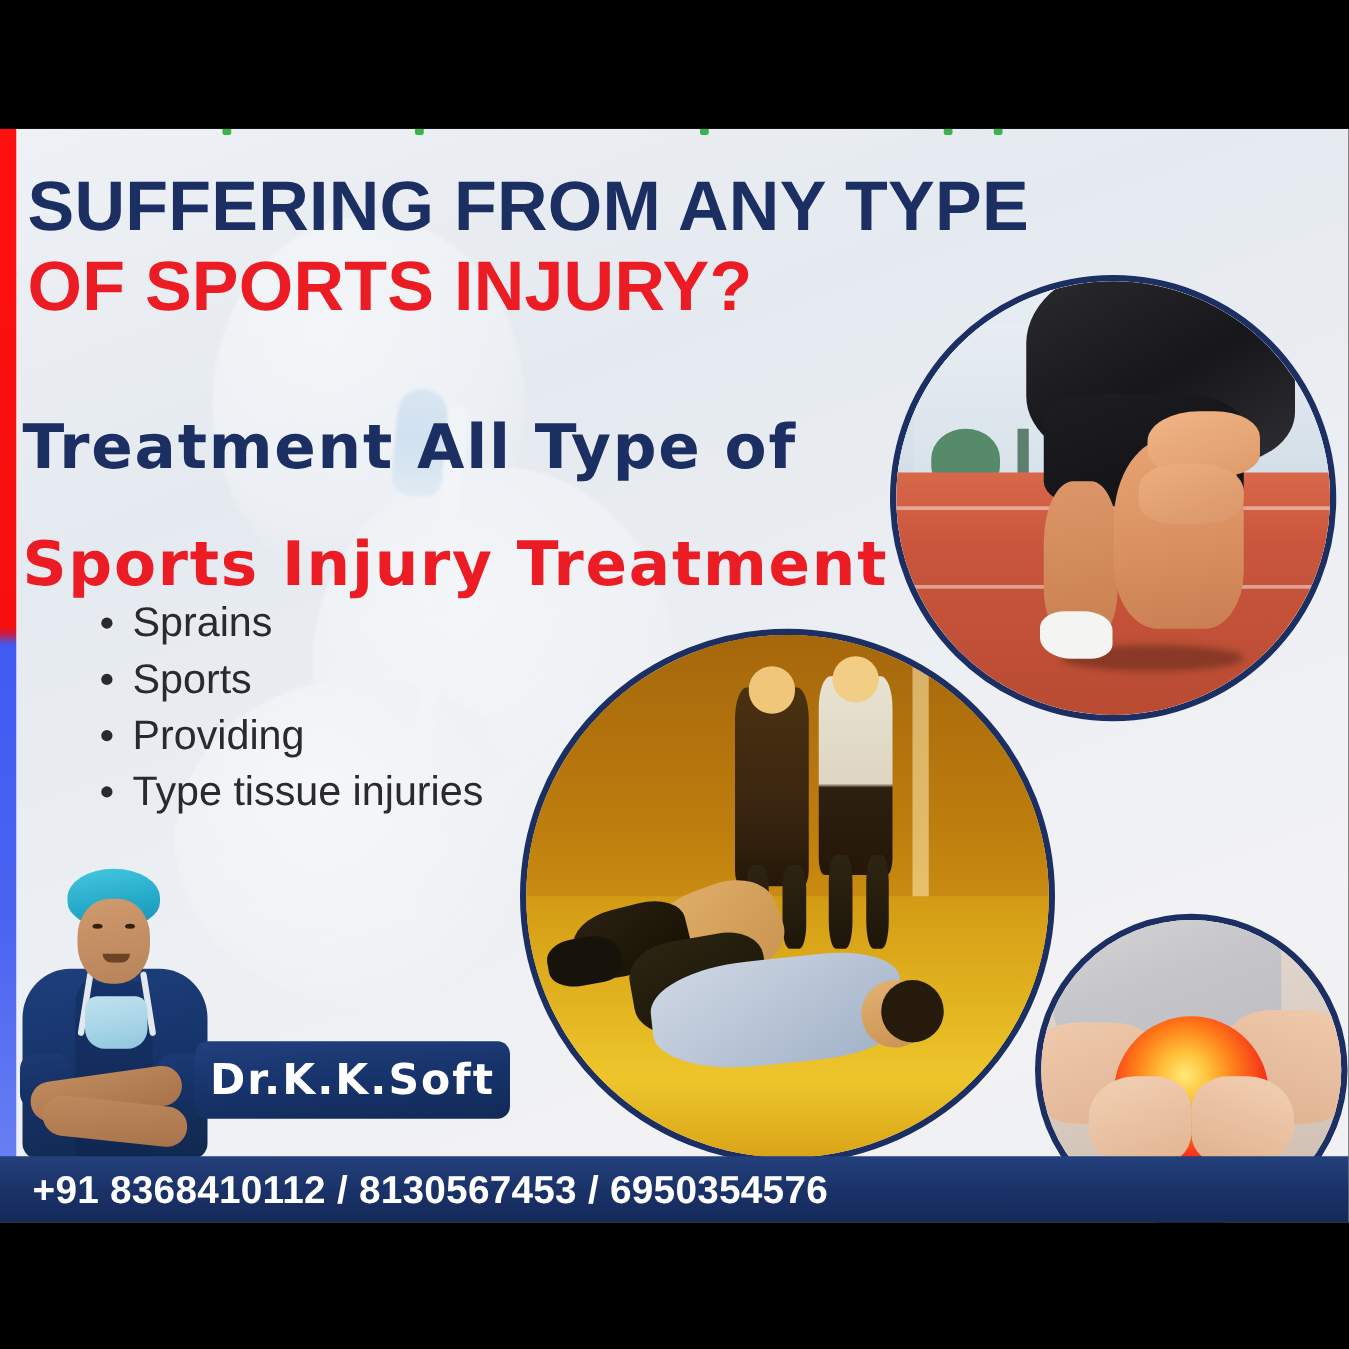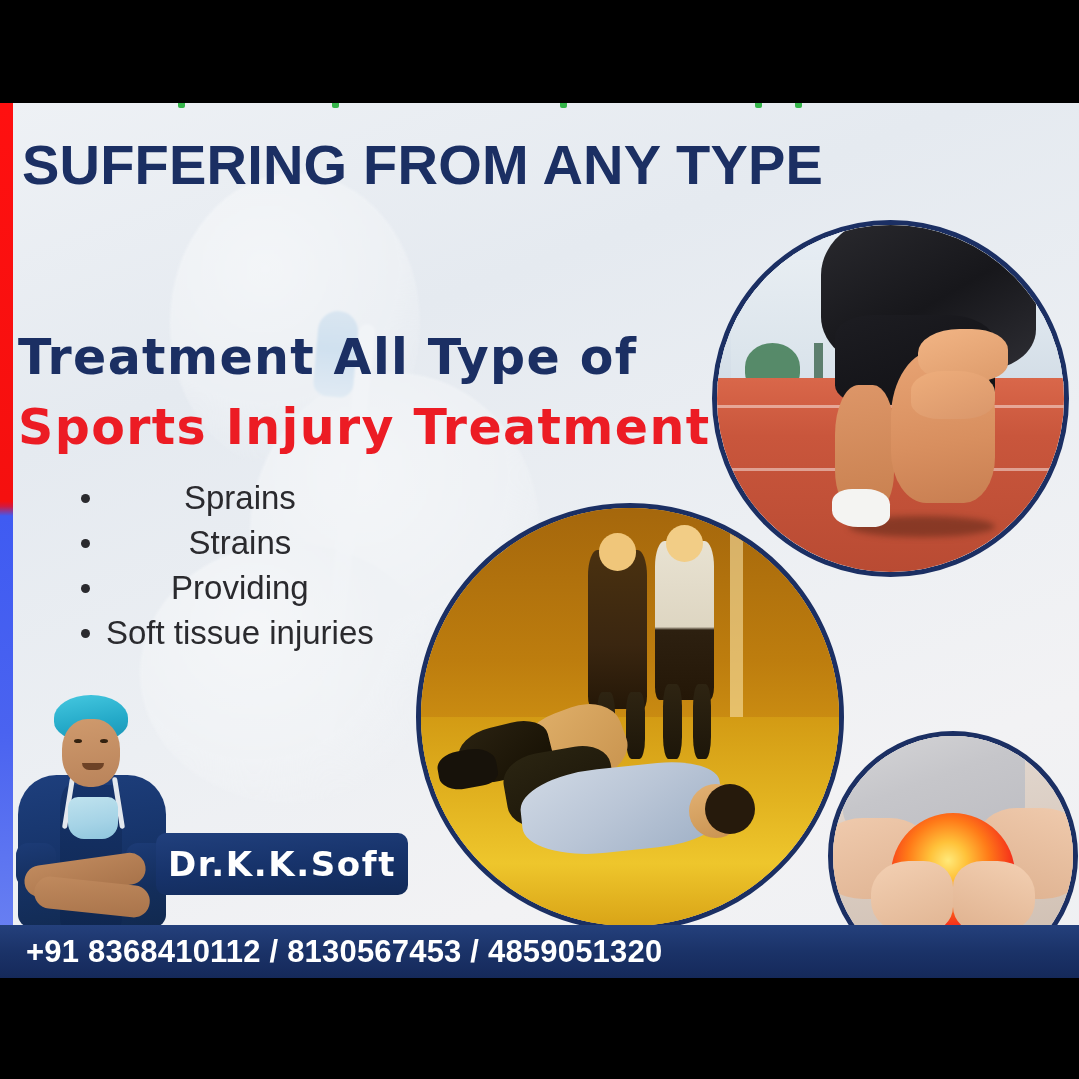--- a/index.html
+++ b/index.html
@@ -126,38 +126,37 @@
   }
   .subhead .sline {
     font-family: "DejaVu Sans", sans-serif;
     font-size: 49px;
     font-weight: bold;
     line-height: 1.42;
     letter-spacing: 1.4px;
     white-space: nowrap;
   }
   .subhead .s1 { color: #1b2f63; }
-  .subhead .s2 { color: #ec1c24; }
+  .subhead .s2 { color: #ec1c24; margin-top: 24px; }
 
   .bullets {
     position: absolute;
     left: 74px;
     top: 372px;
     z-index: 20;
     margin: 0;
     padding: 0 0 0 32px;
     list-style: none;
   }
   .bullets li {
     position: relative;
     font-size: 33px;
     color: #2a2a2e;
     line-height: 45px;
     white-space: nowrap;
-    text-align: center;
   }
   .bullets li::before {
     content: "";
     position: absolute;
     left: -25px;
     top: 19px;
     width: 9px;
     height: 9px;
     border-radius: 50%;
     background: #2a2a2e;
@@ -524,32 +523,33 @@
       <div class="wm-blob wm-b2"></div>
       <div class="wm-blob wm-b3"></div>
       <div class="wm-stem"></div>
       <div class="wm-tip"></div>
     </div>
 
     <div class="edge-bar"></div>
 
     <div class="headline">
       <div class="line l1">SUFFERING FROM ANY TYPE</div>
+      <div class="line l2">OF SPORTS INJURY?</div>
     </div>
 
     <div class="subhead">
       <div class="sline s1">Treatment All Type of</div>
       <div class="sline s2">Sports Injury Treatment</div>
     </div>
 
     <ul class="bullets">
       <li>Sprains</li>
-      <li>Strains</li>
+      <li>Sports</li>
       <li>Providing</li>
-      <li>Soft tissue injuries</li>
+      <li>Type tissue injuries</li>
     </ul>
 
     <div class="circle c-runner">
       <div class="ph-runner">
         <div class="sky"></div>
         <div class="bldg"></div>
         <div class="bush"></div>
         <div class="post"></div>
         <div class="track"></div>
         <div class="lane lane1"></div>
@@ -615,20 +615,20 @@
       <div class="doc-sleeve s2"></div>
       <div class="doc-arm a1"></div>
       <div class="doc-arm a2"></div>
     </div>
 
     <div class="name-badge">
       <span>Dr.K.K.Soft</span>
     </div>
 
     <div class="footer">
-      <span class="phones">+91 8368410112 / 8130567453 / 4859051320</span>
+      <span class="phones">+91 8368410112 / 8130567453 / 6950354576</span>
     </div>
 
   </div>
 
   <div class="letterbox bottom"></div>
 
 </div>
 
 </body></html>

